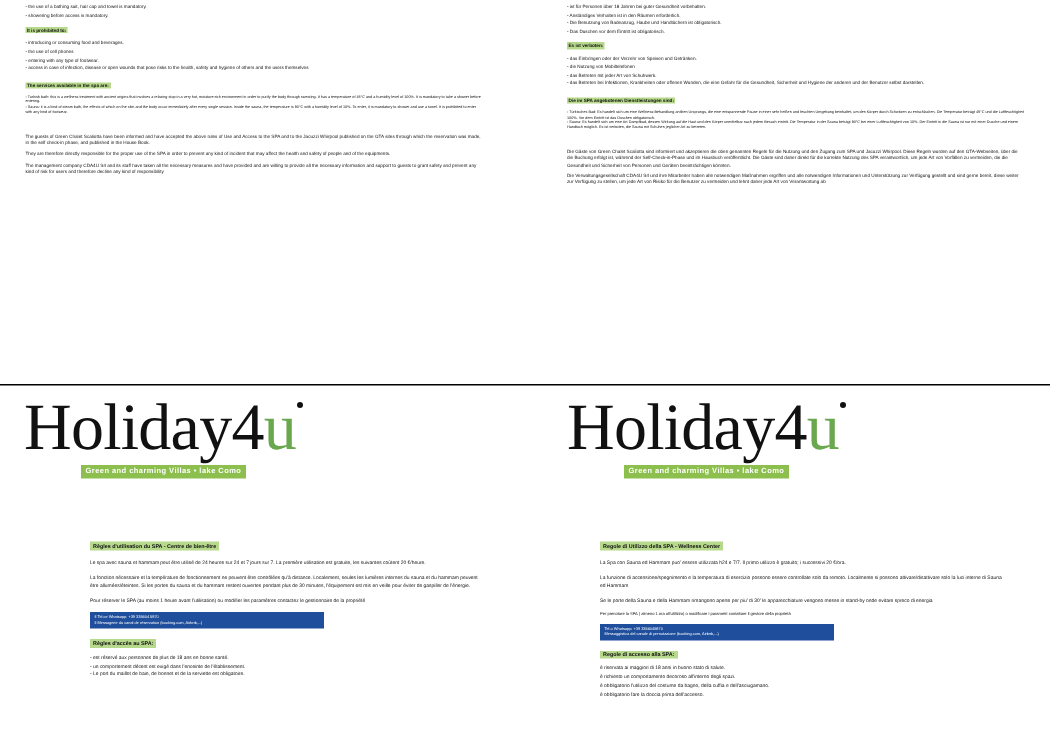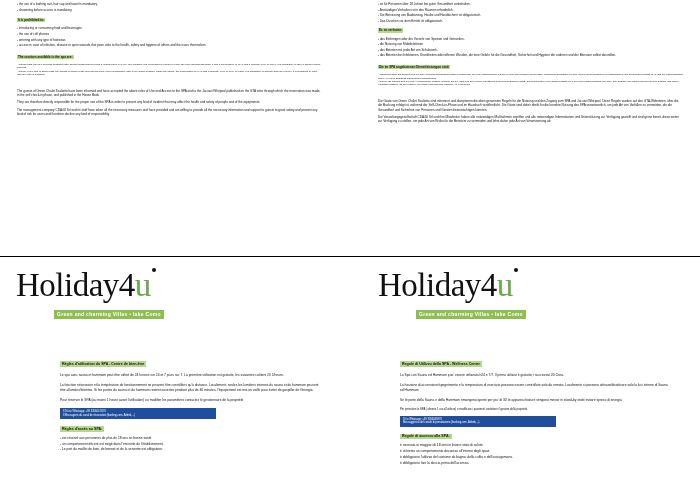--- a/index.html
+++ b/index.html
@@ -18,21 +18,21 @@
   .bullets p{margin:0 0 1.2px 0;}
   .para{margin:0 0 3px 0;}
 
   
   .divider{position:absolute;left:0;width:700px;height:1px;background:#000;}
 
   
   .logo-wrap{position:absolute;}
   .logo-text{
     font-family:"Liberation Serif", serif;
-    font-size:33px;letter-spacing:-0.5px;color:#111;line-height:34px;
+    font-size:44px;letter-spacing:-0.5px;color:#111;line-height:34px;
     white-space:nowrap;
   }
   .logo-4{color:#111;}
   .logo-u{color:#6aa84f;}
   .logo-dot{display:inline-block;width:4px;height:4px;border-radius:50%;background:#111;vertical-align:top;margin-left:1px;}
   .logo-sub{
     background:#8cbf4d;color:#ffffff;font-size:5px;font-weight:bold;
     padding:1.5px 3px;display:inline-block;margin-top:1px;letter-spacing:0.3px;
   }
 

